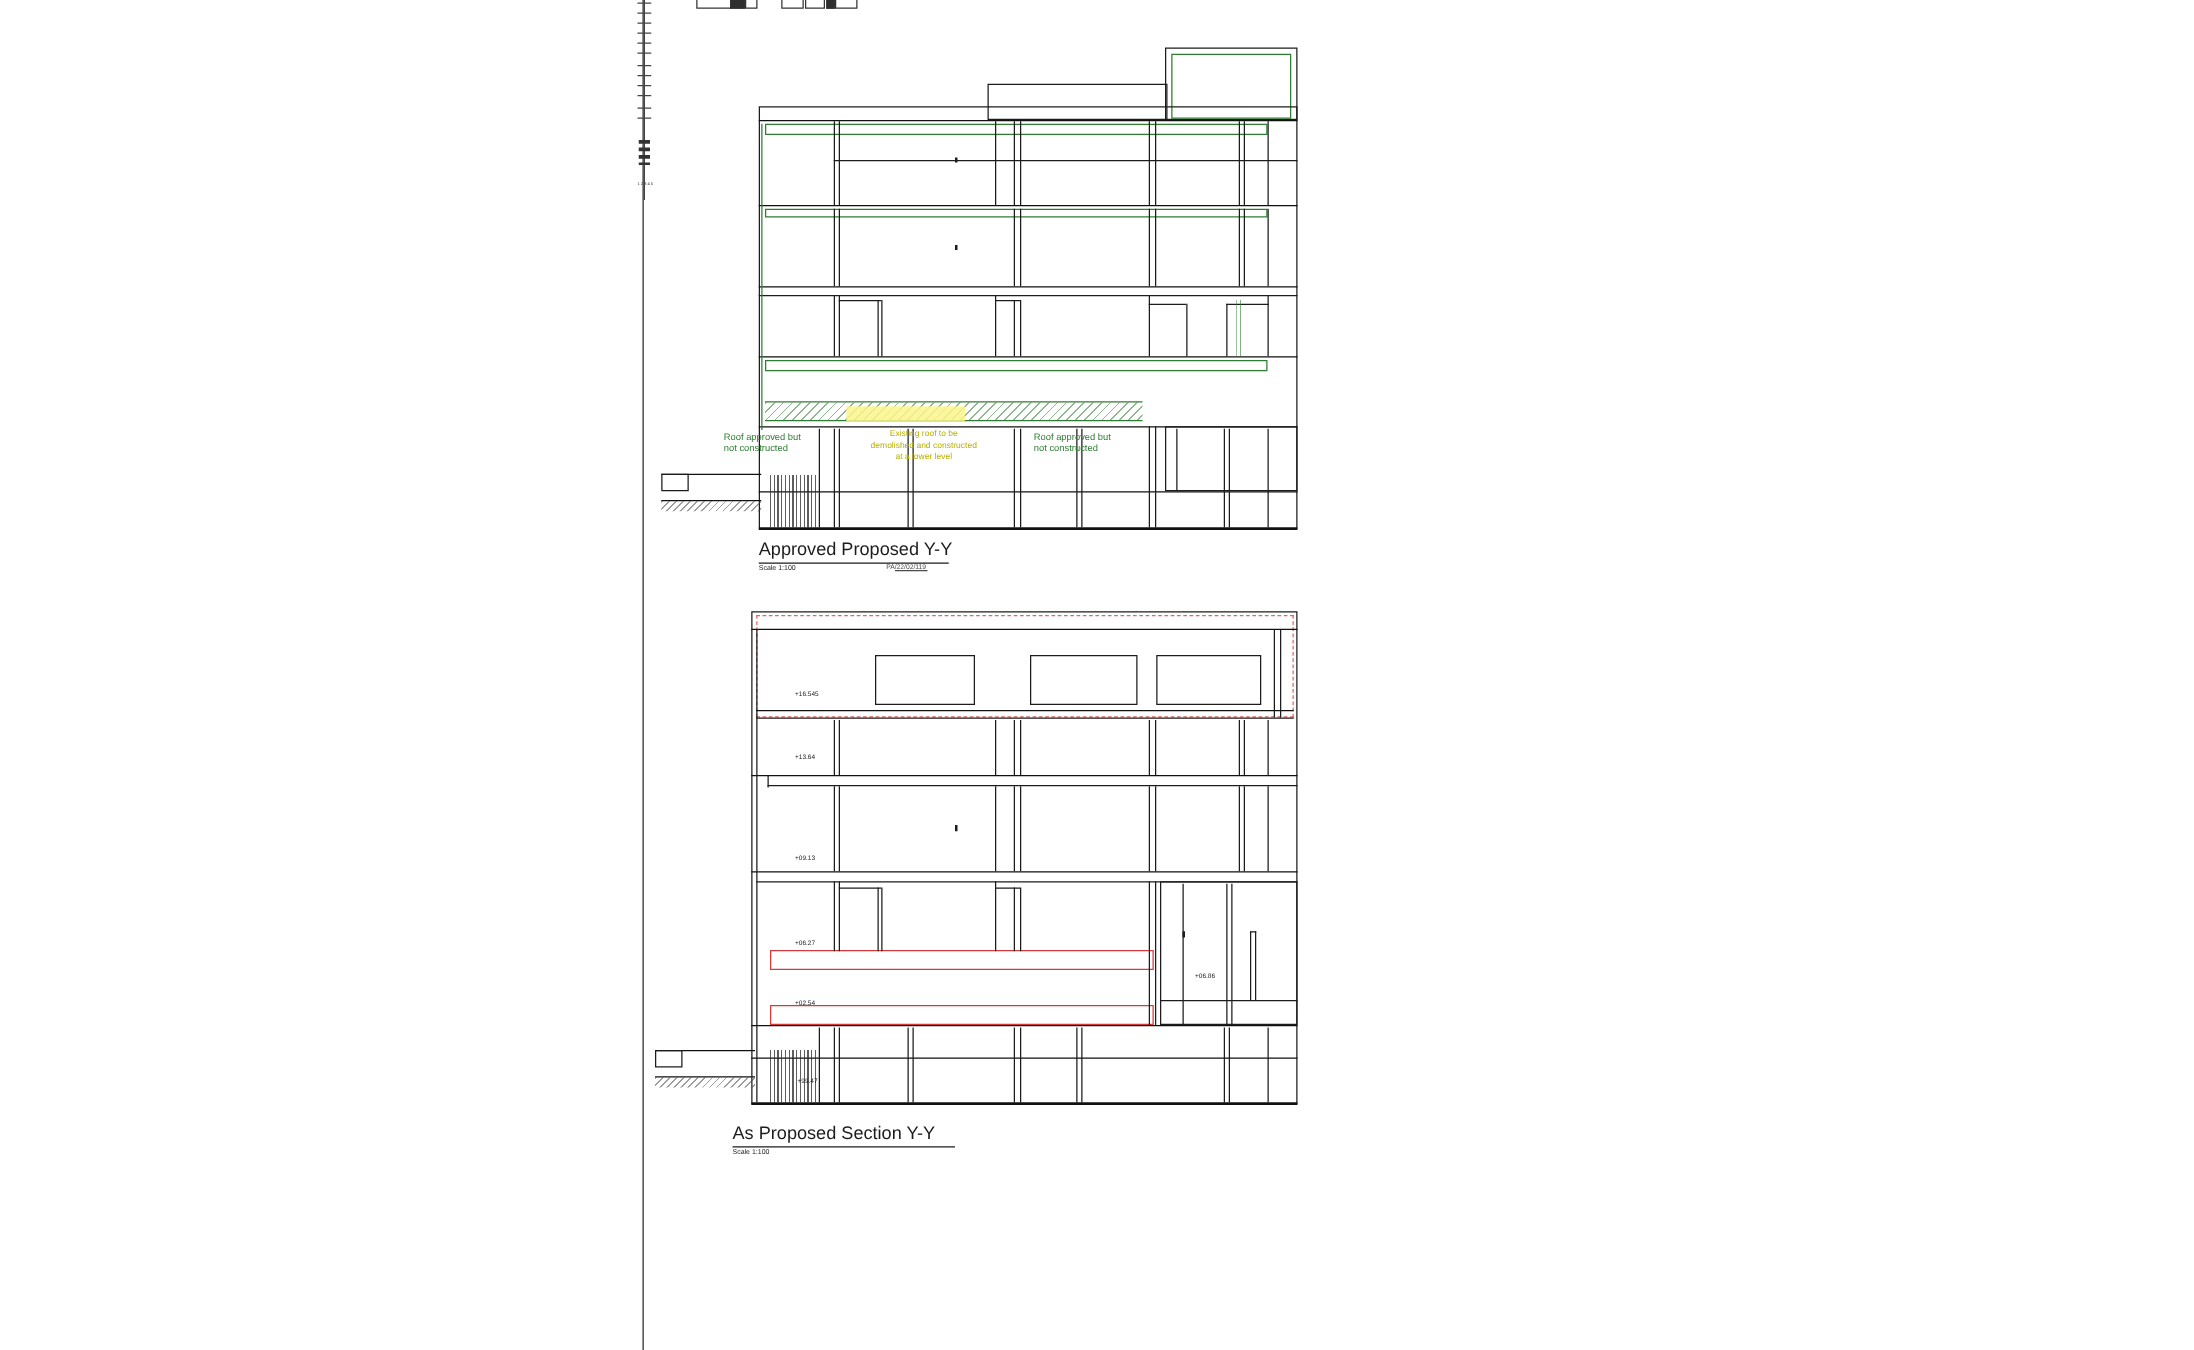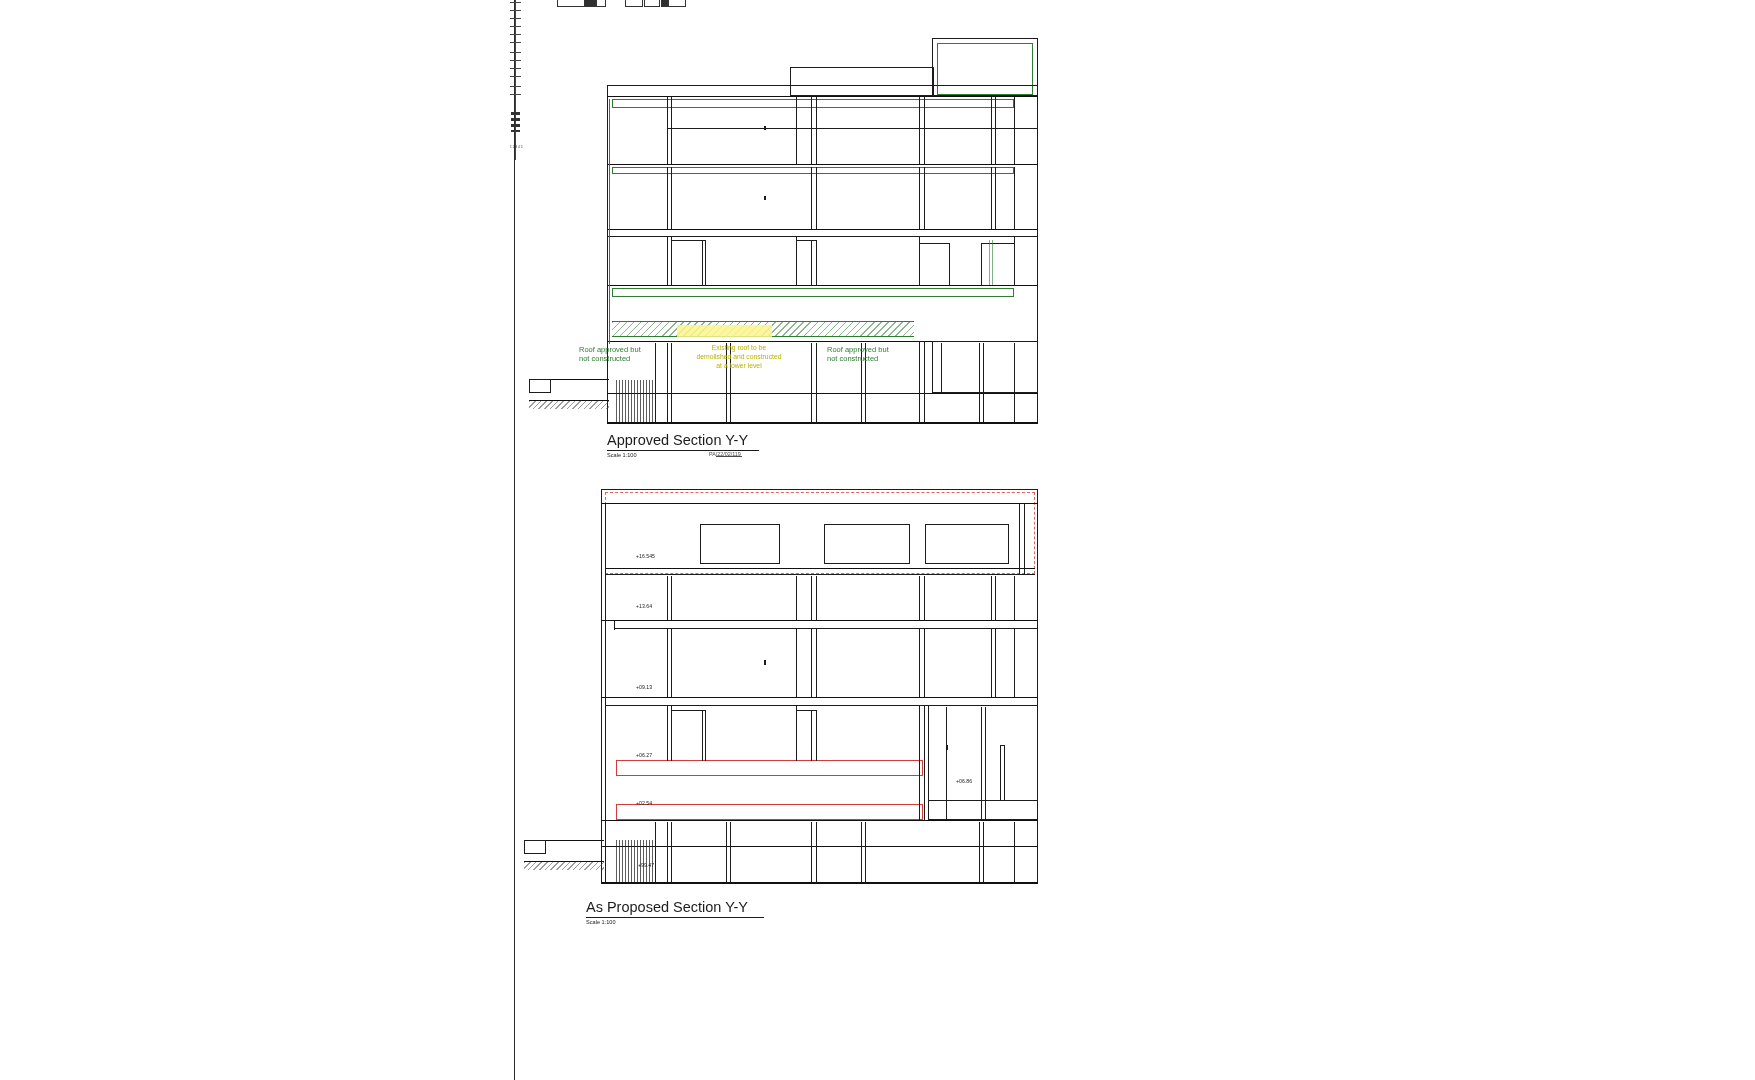--- a/index.html
+++ b/index.html
@@ -322,21 +322,21 @@
     <div class="hatch-dense" style="left:600px; top:380px; width:38px; height:42px;"></div>
 
     <div class="note-green" style="left:563px; top:345px; width:96px;">Roof approved but
 not constructed</div>
     <div class="note-green" style="left:811px; top:345px; width:96px;">Roof approved but
 not constructed</div>
     <div class="note-yellowtext" style="left:668px; top:344px; width:110px;">Existing roof to be
 demolished and constructed
 at a lower level</div>
 
-    <div class="title" style="left:591px; top:432px;">Approved Section Y-Y</div>
+    <div class="title" style="left:591px; top:432px;">Approved Proposed Y-Y</div>
     <div class="title-rule" style="left:591px; top:450px; width:152px;"></div>
     <div class="subtitle" style="left:591px; top:452px;">Scale 1:100</div>
     <div class="stamp" style="left:693px; top:451px;">PA/22/02/119</div>
     <div class="stamp-strike" style="left:700px; top:456px;"></div>
   </div>
 
   <div class="dwg" style="left:0; top:0; width:1426px; height:1080px;">
 
     <div class="box thick" style="left:585px; top:489px; width:437px; height:394px;"></div>
 

